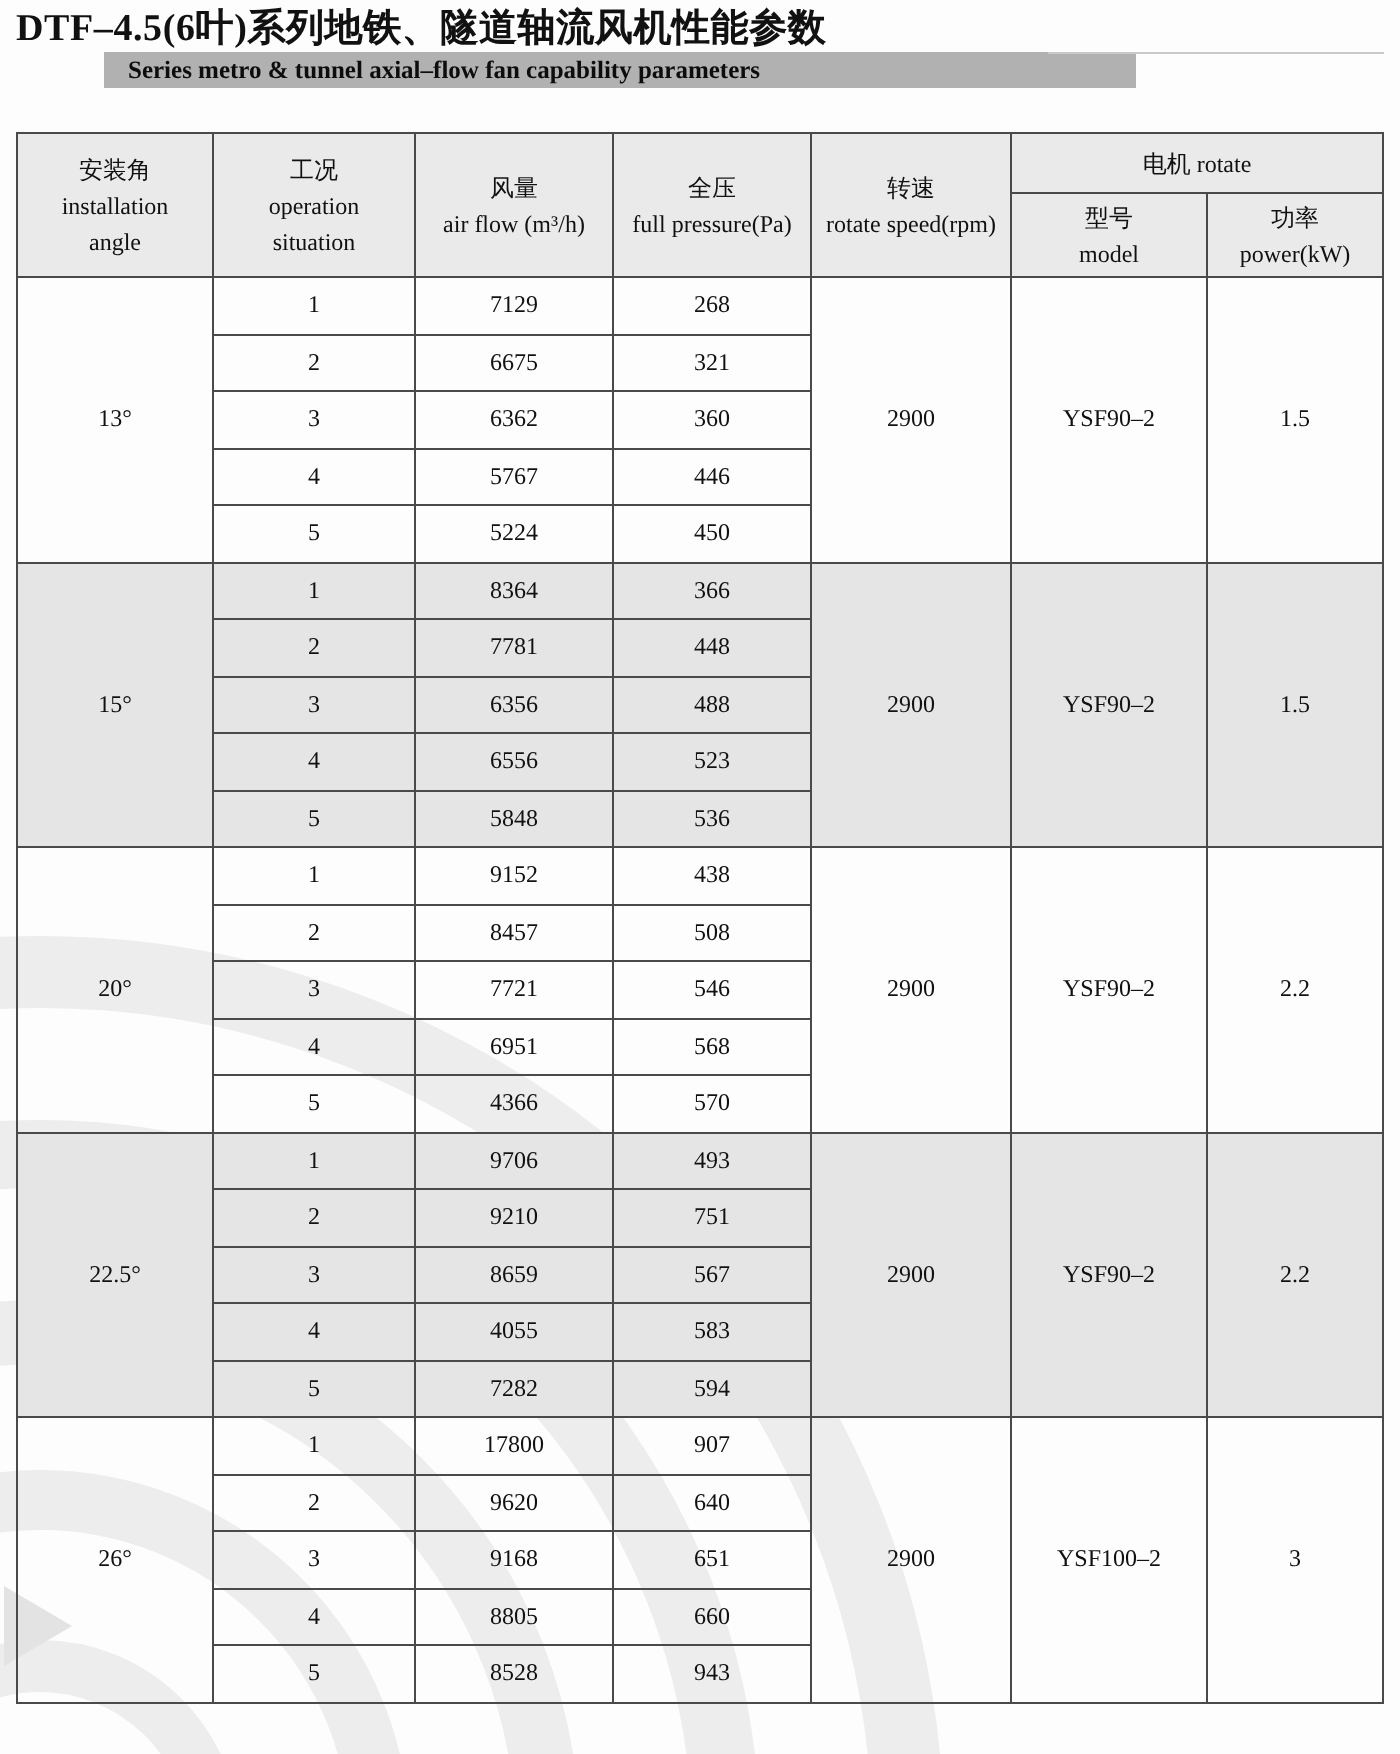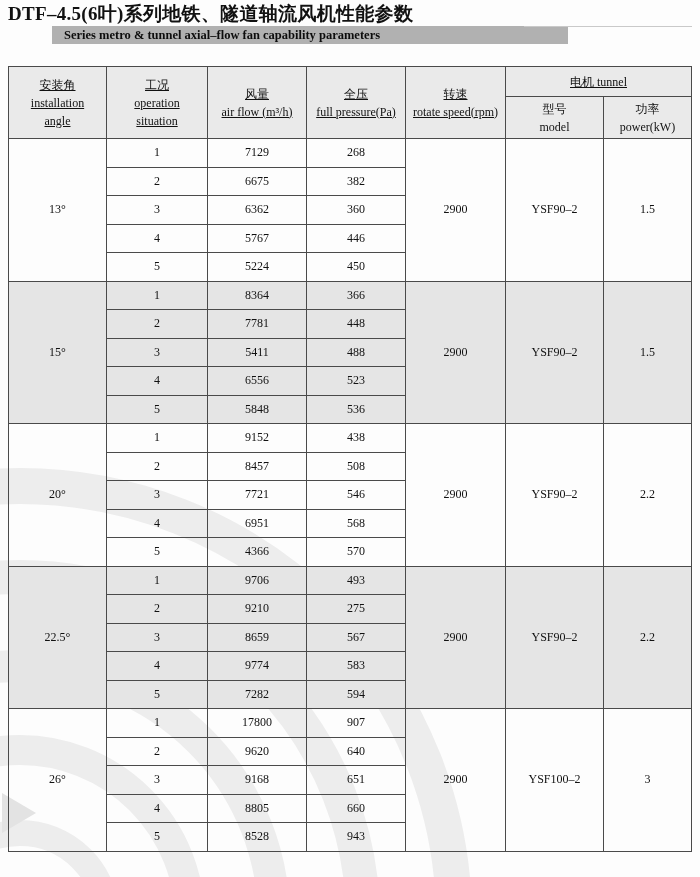--- a/index.html
+++ b/index.html
@@ -54,21 +54,21 @@
   th, td {
     border: 1px solid #4a4a4a;
     text-align: center; vertical-align: middle;
     font-size: 12px; padding: 0;
     background: transparent;
   }
   thead th {
     background: #eaeaea; font-weight: normal;
     white-space: pre-line; line-height: 1.5; font-size: 12px;
   }
-  tr.h1 { height: 30px; text-decoration: underline; }
+  tr.h1 { height: 30px; }
   tr.h2 { height: 42px; }
   tbody tr { height: 28.5px; }
   tbody tr.shaded { background: #e5e5e5; }
 </style>
 </head>
 <body>
 
 <div class="watermark">
   <div class="ring r5"></div>
   <div class="ring r4"></div>
@@ -102,21 +102,21 @@
 angle</th>
         <th rowspan="2">工况
 operation
 situation</th>
         <th rowspan="2">风量
 air flow (m³/h)</th>
         <th rowspan="2">全压
 full pressure(Pa)</th>
         <th rowspan="2">转速
 rotate speed(rpm)</th>
-        <th colspan="2">电机 tunnel</th>
+        <th colspan="2">电机 rotate</th>
       </tr>
       <tr class="h2">
         <th>型号
 model</th>
         <th>功率
 power(kW)</th>
       </tr>
     </thead>
     <tbody>
 
@@ -125,21 +125,21 @@
         <td>1</td>
         <td>7129</td>
         <td>268</td>
         <td rowspan="5">2900</td>
         <td rowspan="5">YSF90–2</td>
         <td rowspan="5">1.5</td>
       </tr>
       <tr>
         <td>2</td>
         <td>6675</td>
-        <td>382</td>
+        <td>321</td>
       </tr>
       <tr>
         <td>3</td>
         <td>6362</td>
         <td>360</td>
       </tr>
       <tr>
         <td>4</td>
         <td>5767</td>
         <td>446</td>
@@ -159,21 +159,21 @@
         <td rowspan="5">YSF90–2</td>
         <td rowspan="5">1.5</td>
       </tr>
       <tr class="shaded">
         <td>2</td>
         <td>7781</td>
         <td>448</td>
       </tr>
       <tr class="shaded">
         <td>3</td>
-        <td>5411</td>
+        <td>6356</td>
         <td>488</td>
       </tr>
       <tr class="shaded">
         <td>4</td>
         <td>6556</td>
         <td>523</td>
       </tr>
       <tr class="shaded">
         <td>5</td>
         <td>5848</td>
@@ -215,30 +215,30 @@
         <td>1</td>
         <td>9706</td>
         <td>493</td>
         <td rowspan="5">2900</td>
         <td rowspan="5">YSF90–2</td>
         <td rowspan="5">2.2</td>
       </tr>
       <tr class="shaded">
         <td>2</td>
         <td>9210</td>
-        <td>275</td>
+        <td>751</td>
       </tr>
       <tr class="shaded">
         <td>3</td>
         <td>8659</td>
         <td>567</td>
       </tr>
       <tr class="shaded">
         <td>4</td>
-        <td>9774</td>
+        <td>4055</td>
         <td>583</td>
       </tr>
       <tr class="shaded">
         <td>5</td>
         <td>7282</td>
         <td>594</td>
       </tr>
 
       <tr>
         <td rowspan="5">26°</td>

